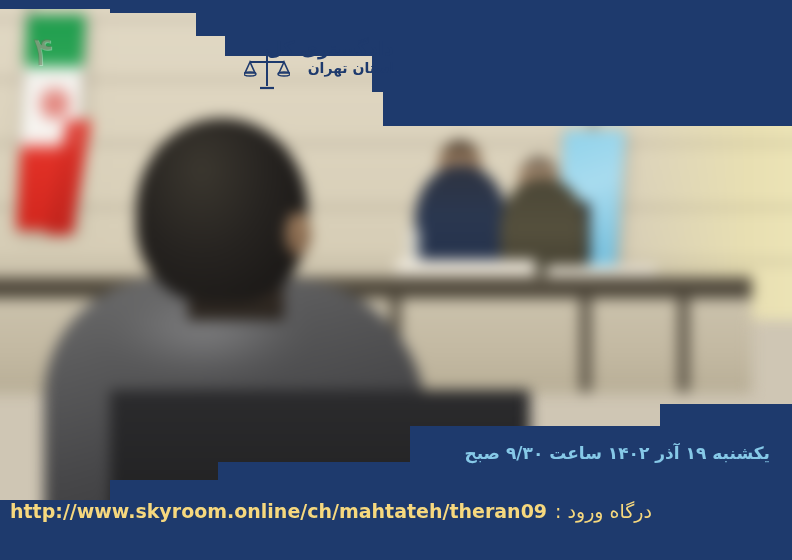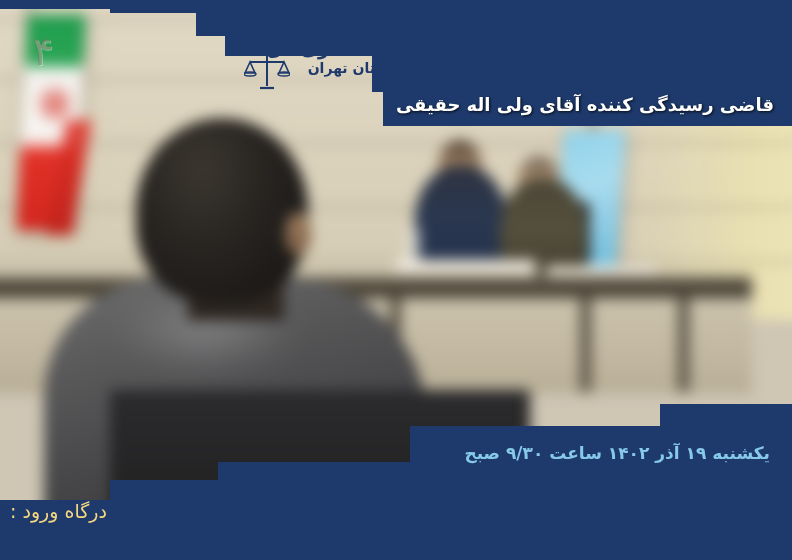--- a/index.html
+++ b/index.html
@@ -236,20 +236,20 @@
       <path d="M6 16 L1 27 L11 27 Z" fill="none" stroke="#1e3a6d" stroke-width="1.6"></path>
       <path d="M40 16 L35 27 L45 27 Z" fill="none" stroke="#1e3a6d" stroke-width="1.6"></path>
       <ellipse cx="6" cy="28" rx="6" ry="2" fill="none" stroke="#1e3a6d" stroke-width="1.5"></ellipse>
       <ellipse cx="40" cy="28" rx="6" ry="2" fill="none" stroke="#1e3a6d" stroke-width="1.5"></ellipse>
       <path d="M16 42 L30 42" stroke="#1e3a6d" stroke-width="2.2" fill="none"></path>
     </svg>
     <div class="cl-line1">دادگستری کل</div>
     <div class="cl-line2">استان تهران</div>
   </div>
 
-  <div class="sub-judge">قاضی رسیدگی کننده آقای ولی اله حقیقی</div>
 
   <div class="datetime">یکشنبه ۱۹ آذر ۱۴۰۲  ساعت ۹/۳۰ صبح</div>
   <div class="entry-row">
     <span class="entry-label">درگاه ورود :</span>
+    <span class="entry-url">http://www.skyroom.online/ch/mahtateh/theran09</span>
   </div>
 
 </div>
 
 </body></html>

